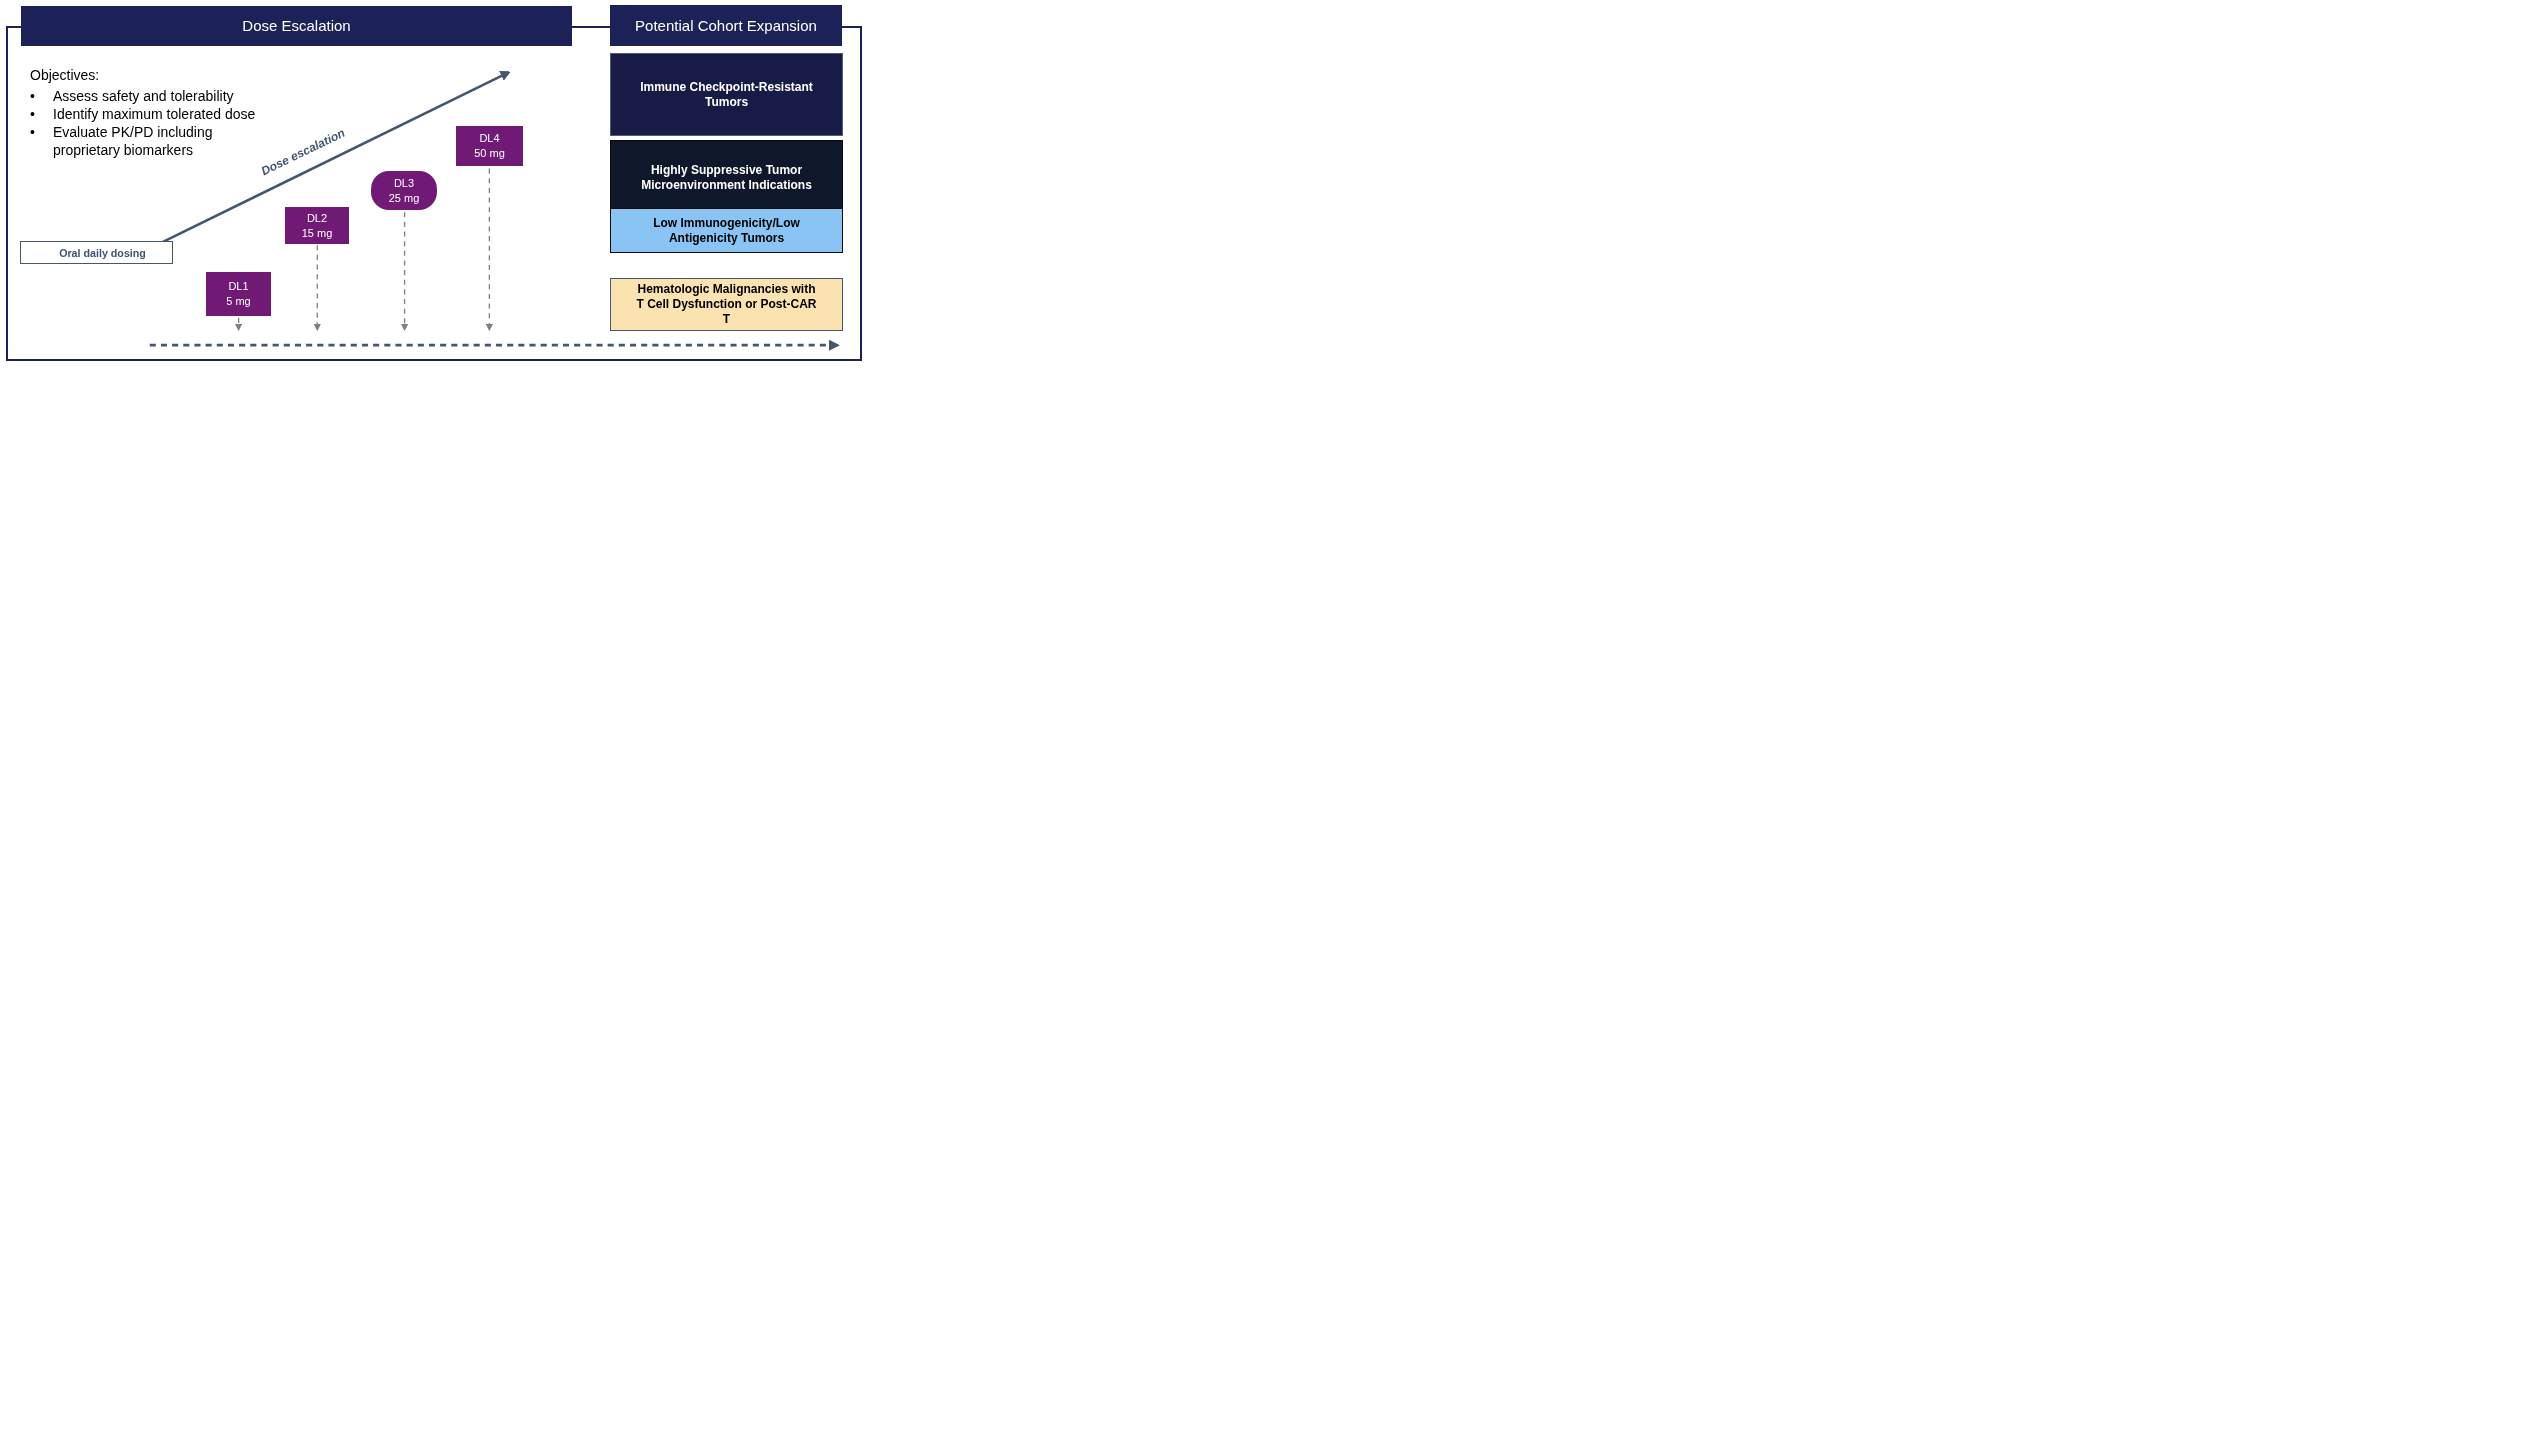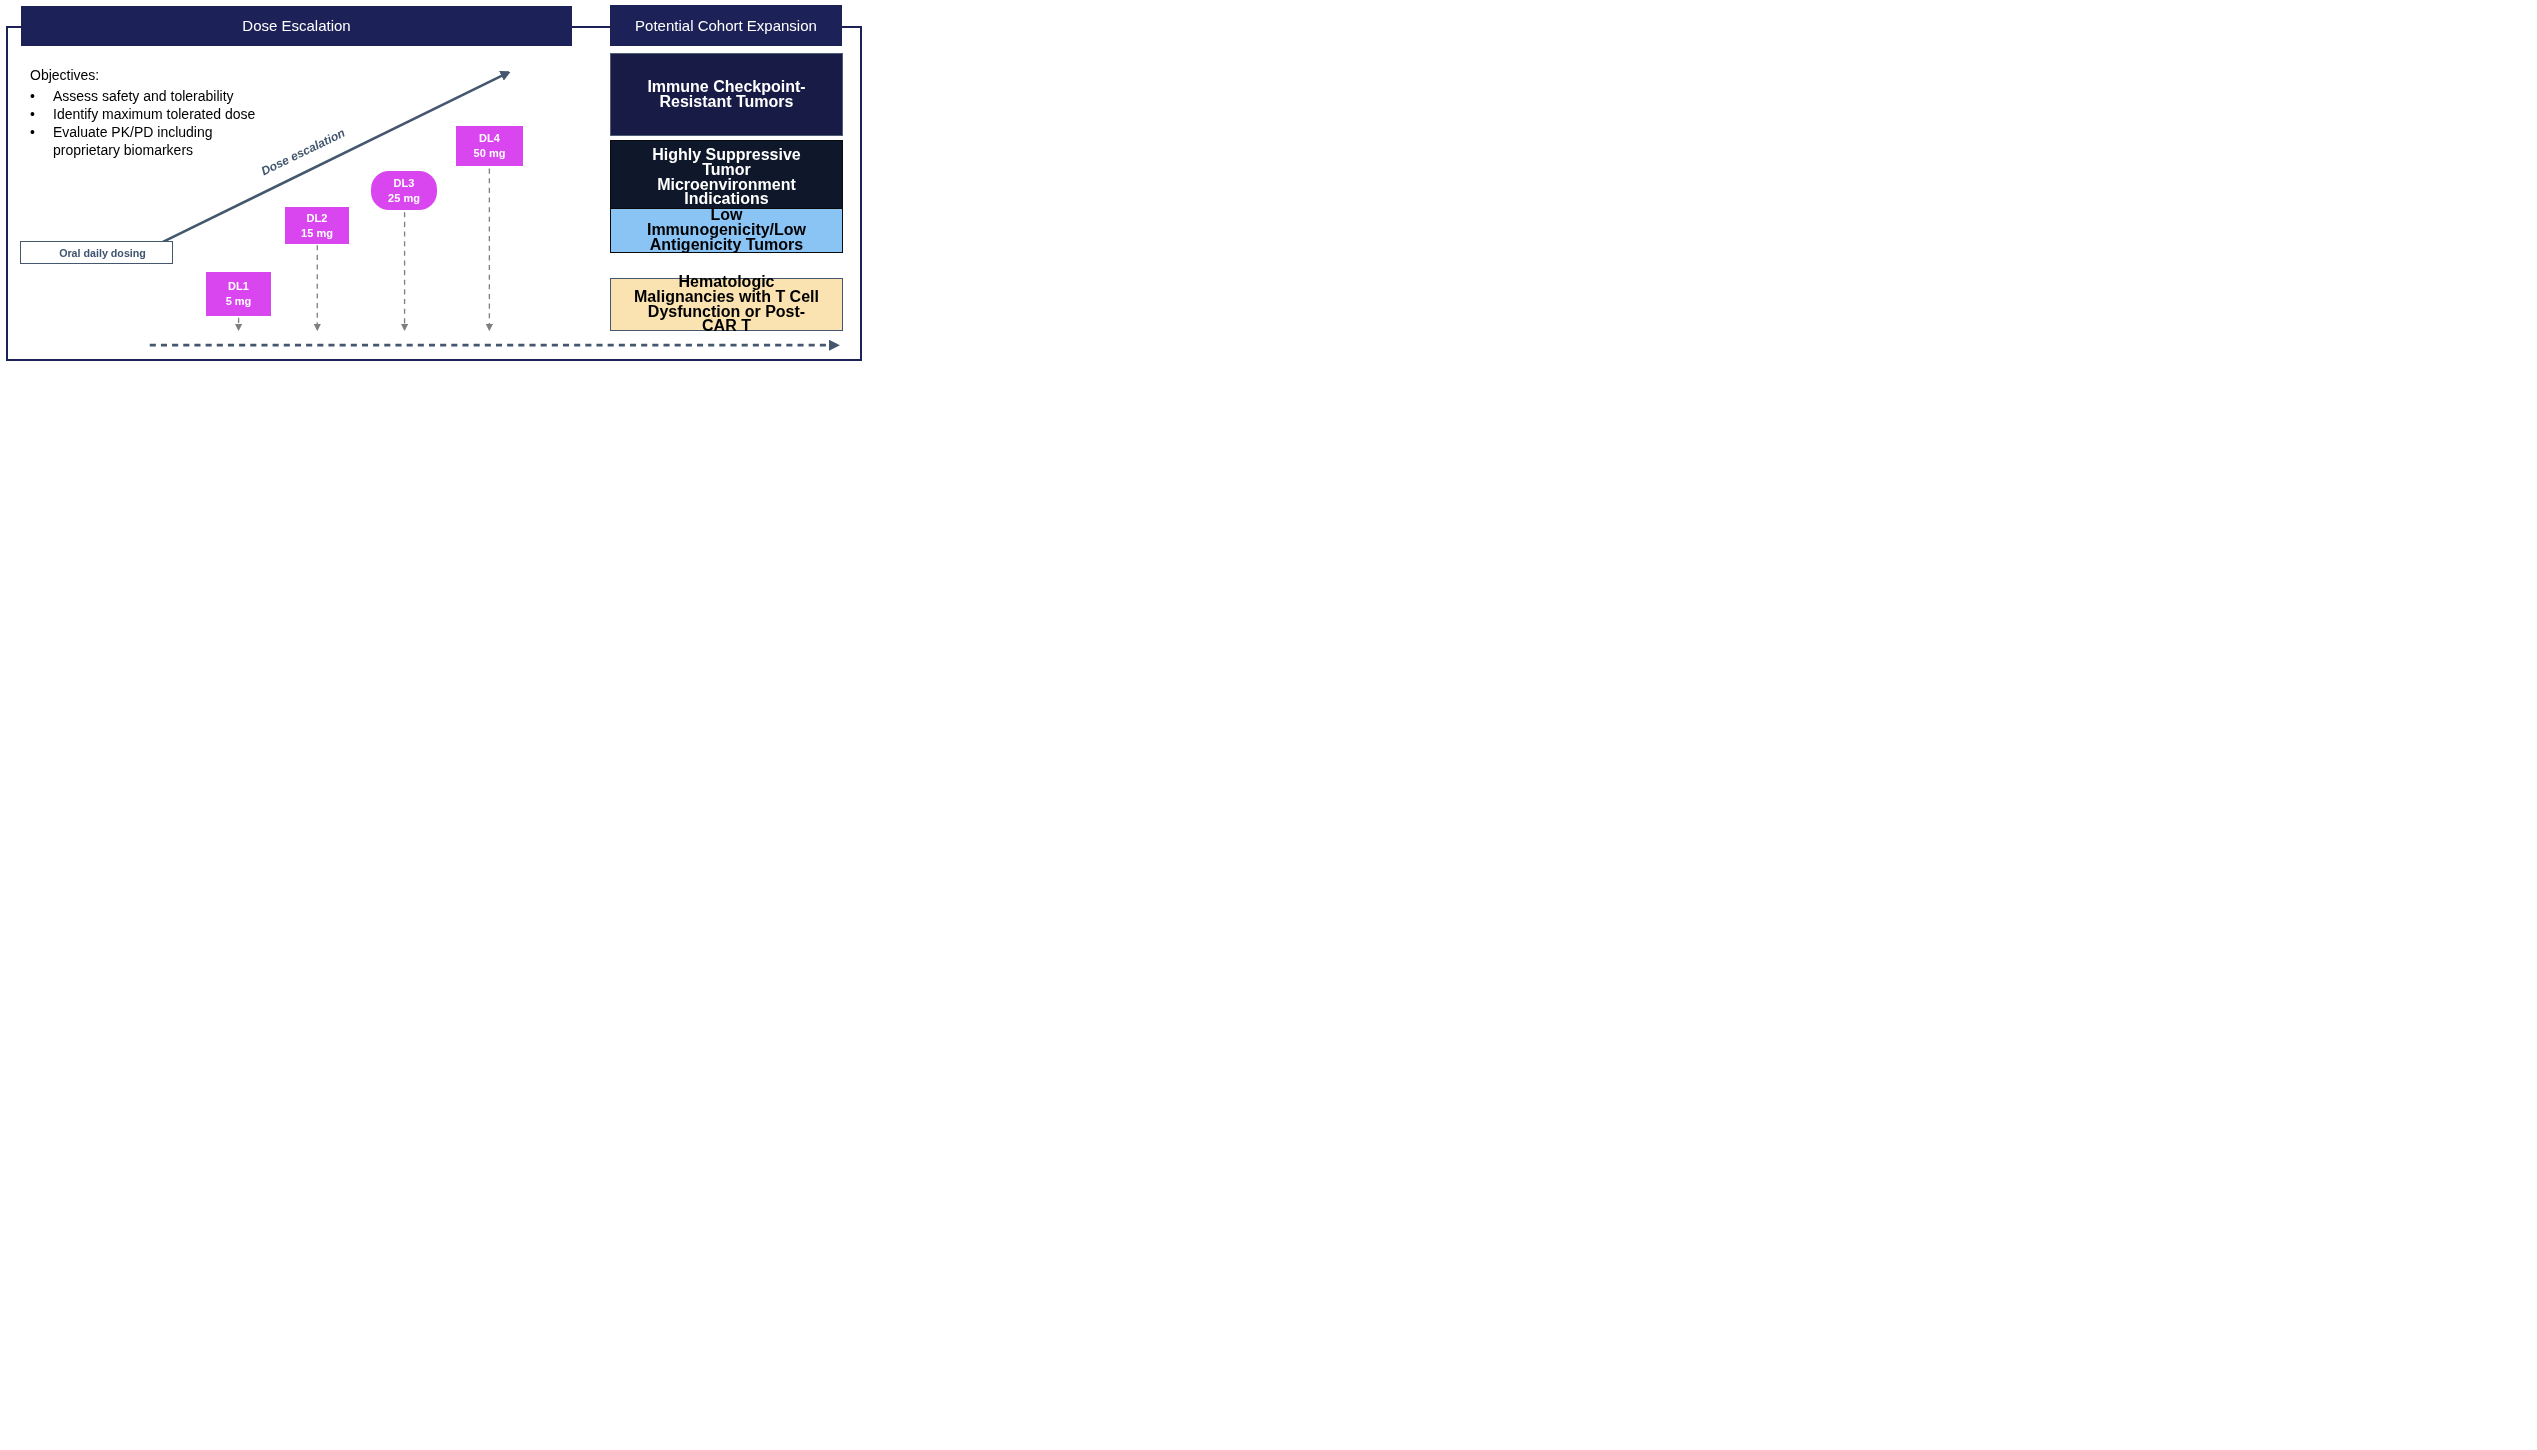--- a/index.html
+++ b/index.html
@@ -37,33 +37,33 @@
   }
   
   .escalation-label {
     position:absolute; left:227px; top:143px; width:152px; height:18px;
     display:flex; align-items:center; justify-content:center;
     color:#44576F; font-size:12px; font-weight:bold; font-style:italic;
     transform:rotate(-26deg); transform-origin:center center; z-index:2;
   }
   
   .dose-box {
-    position:absolute; background:#d946ef; color:#ffffff; z-index:2;
+    position:absolute; background:#701a75; color:#ffffff; z-index:2;
     display:flex; flex-direction:column; align-items:center; justify-content:center;
-    font-size:11px; font-weight:bold; line-height:15px; text-align:center;
+    font-size:11px; font-weight:normal; line-height:15px; text-align:center;
   }
   .dl1 { left:206px; top:272px; width:65px; height:44px; }
   .dl2 { left:285px; top:207px; width:64px; height:37px; }
   .dl3 { left:371px; top:171px; width:66px; height:39px;border-radius:18px; }
   .dl4 { left:456px; top:126px; width:67px; height:40px; }
   
   .cohort {
     position:absolute; left:610px; width:233px; z-index:2;
     display:flex; align-items:center; justify-content:center; text-align:center;
-    font-size:16px; font-weight:bold; line-height:14.7px; box-sizing:border-box;
+    font-size:12px; font-weight:bold; line-height:14.7px; box-sizing:border-box;
   }
   .cohort span { max-width:188px; }
   .cohort-1 { top:53px; height:83px; background:#171B45; border:1.3px solid #4E5F75; color:#ffffff; }
   .cohort-2 { top:140px; height:75px; background:#0f172a; border:1.5px solid #0A0A0A; color:#ffffff; }
   .cohort-3 { top:208px; height:45px; background:#8AC4F5; border:1.5px solid #0A0A0A; color:#000000; }
   .cohort-3 span { max-width:173px; }
   .cohort-4 { top:278px; height:53px; background:#FAE3B0; border:1.5px solid #44576F; color:#000000; }
   
   .arrows { position:absolute; left:0; top:0; width:864px; height:363px; z-index:1; }
 </style>

